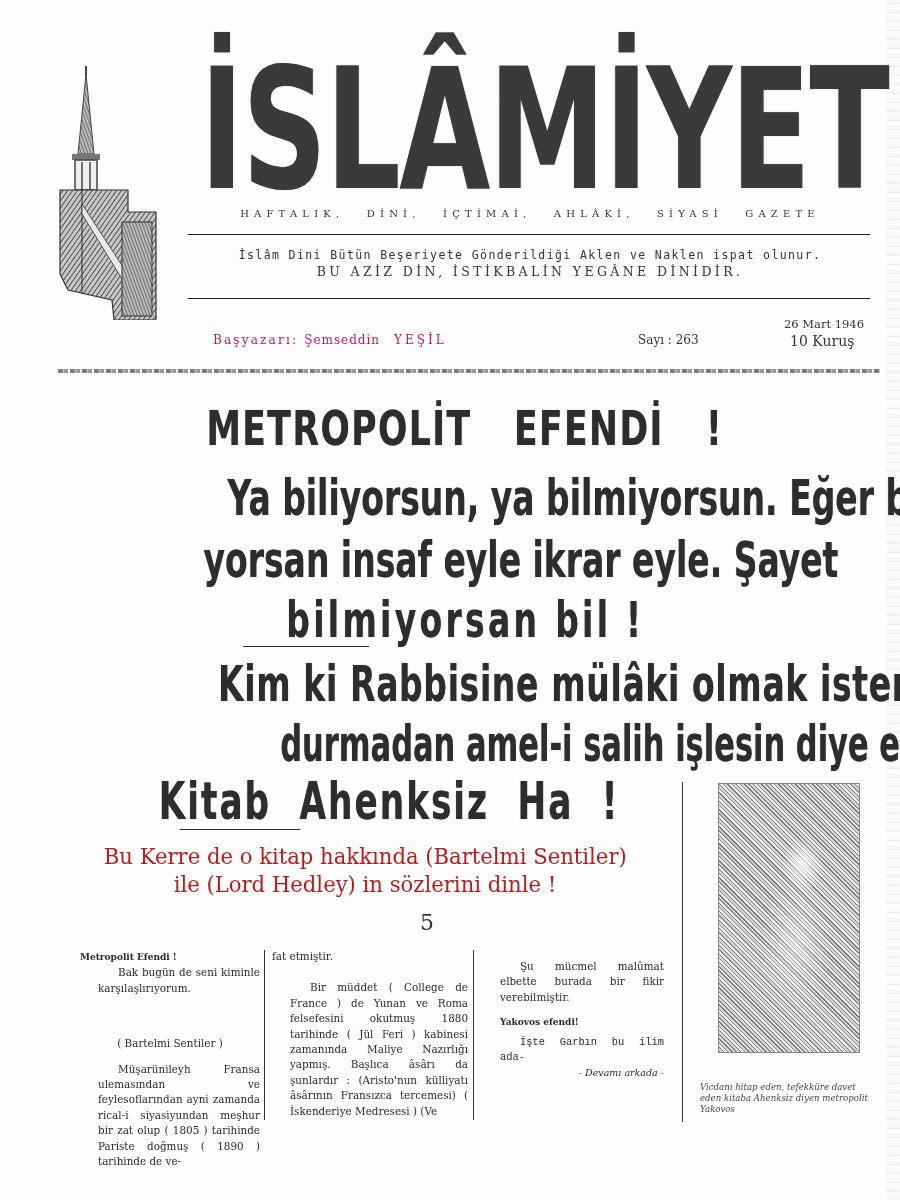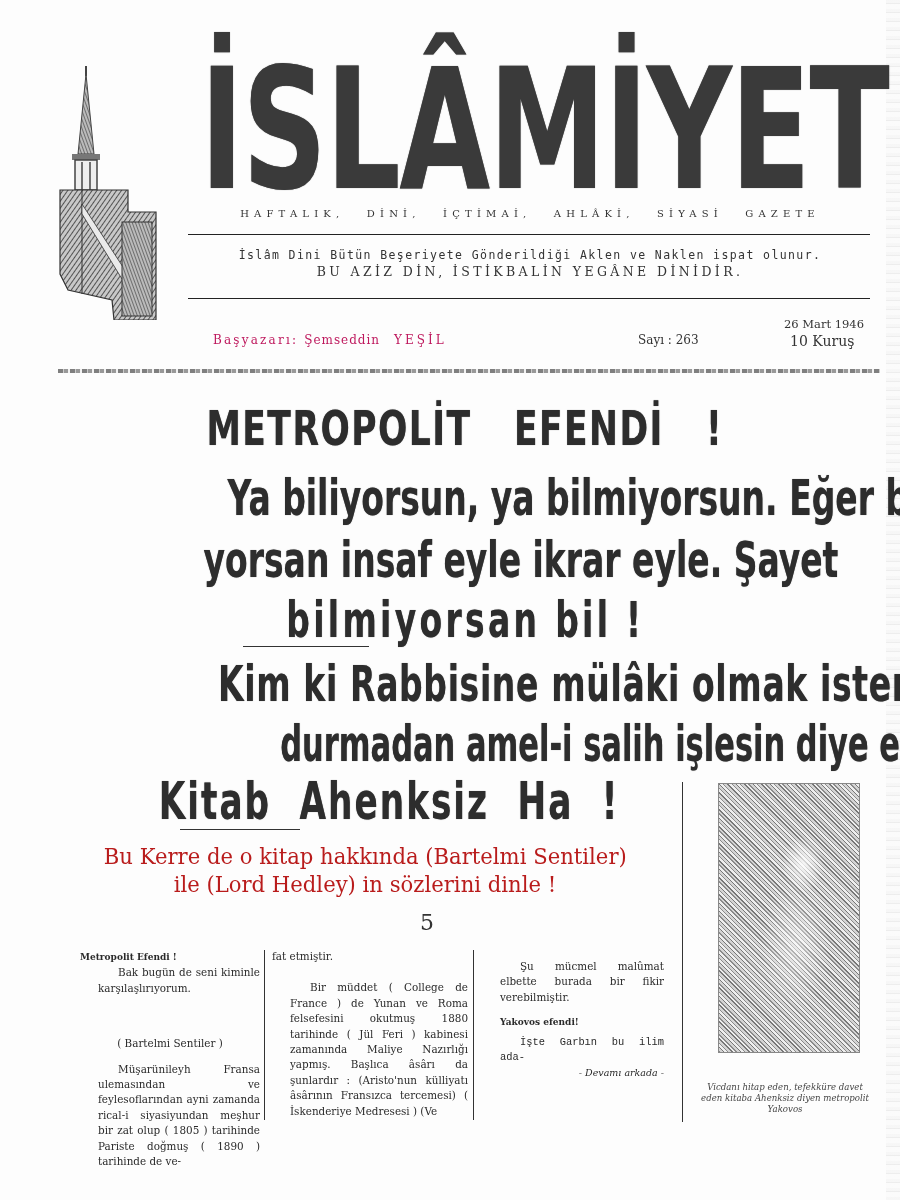--- a/index.html
+++ b/index.html
@@ -79,21 +79,21 @@
   .col3 { left: 482px; top: 949px; width: 182px; }
 
   
   .photo { position: absolute; left: 718px; top: 783px; width: 142px; height: 270px;
     background:
       radial-gradient(ellipse 30px 40px at 60% 30%, rgba(255,255,255,.8), transparent 70%),
       radial-gradient(ellipse 50px 90px at 55% 60%, rgba(255,255,255,.5), transparent 70%),
       repeating-linear-gradient(45deg, #8a8a8a 0 1px, #d4d4d4 1px 3px, #777 3px 4px, #eee 4px 6px),
       #999;
     border: 1px solid #888; }
-  .caption { position: absolute; left: 700px; top: 1082px; width: 170px; text-align: center;
+  .caption { position: absolute; left: 700px; top: 1082px; width: 170px; text-align: left;
     font-family: "DejaVu Serif", serif; font-style: italic; font-size: 8.6px; line-height: 11px; color: #444; }
 </style>
 </head>
 <body>
 
 <div class="edge-speckle"></div>
 
 <svg class="logo" viewBox="0 0 120 256">
   <defs>
     <pattern id="hatch" width="4" height="4" patternUnits="userSpaceOnUse" patternTransform="rotate(35)">

